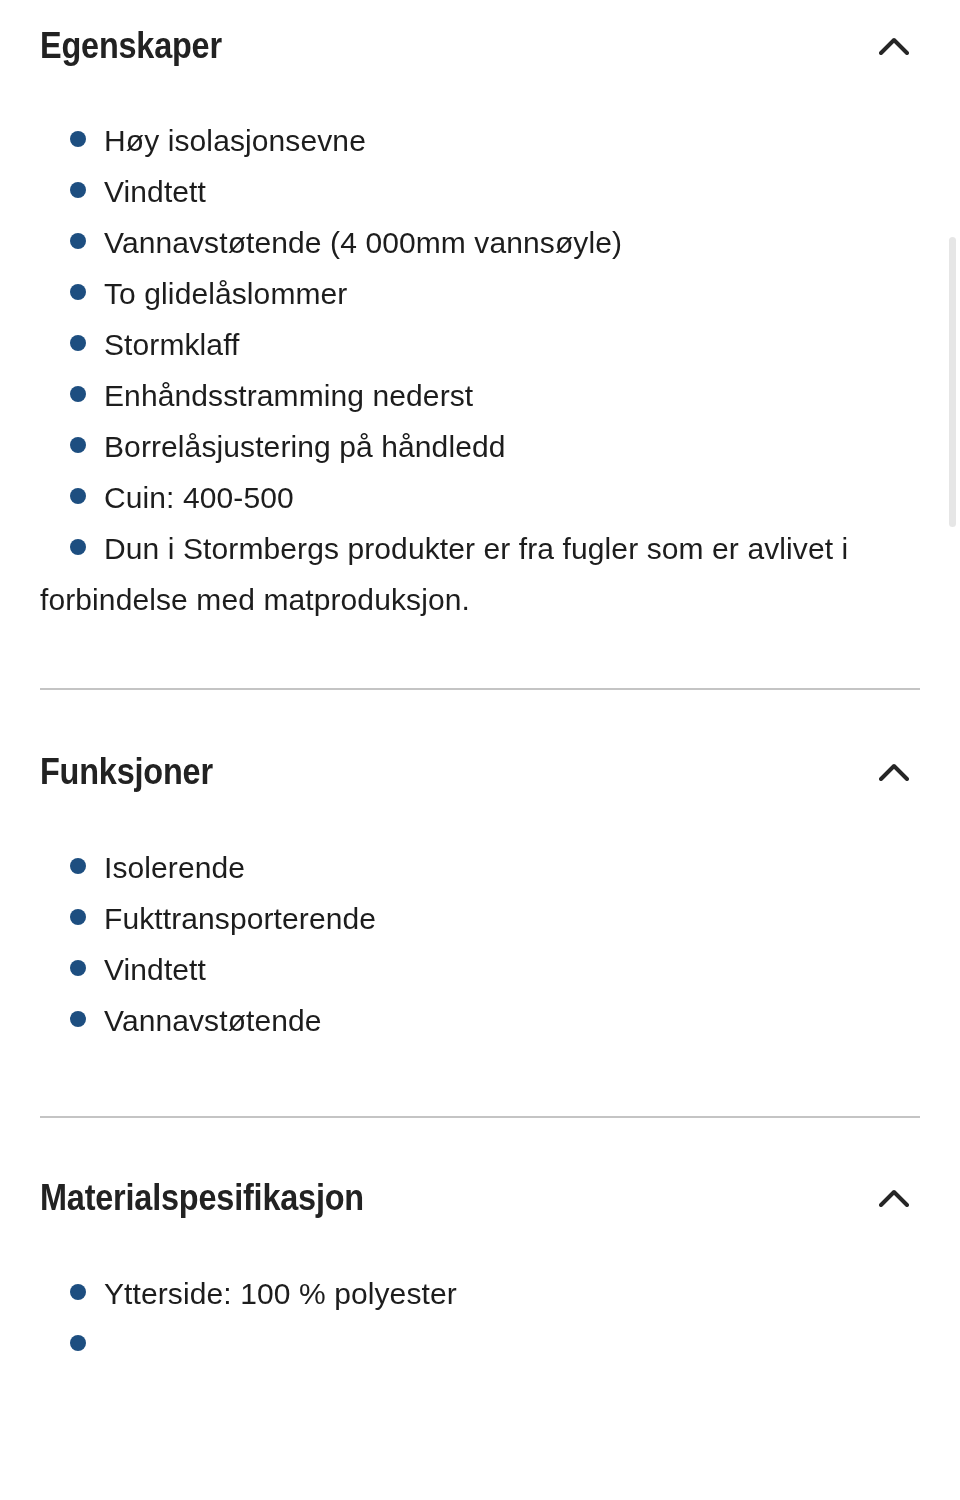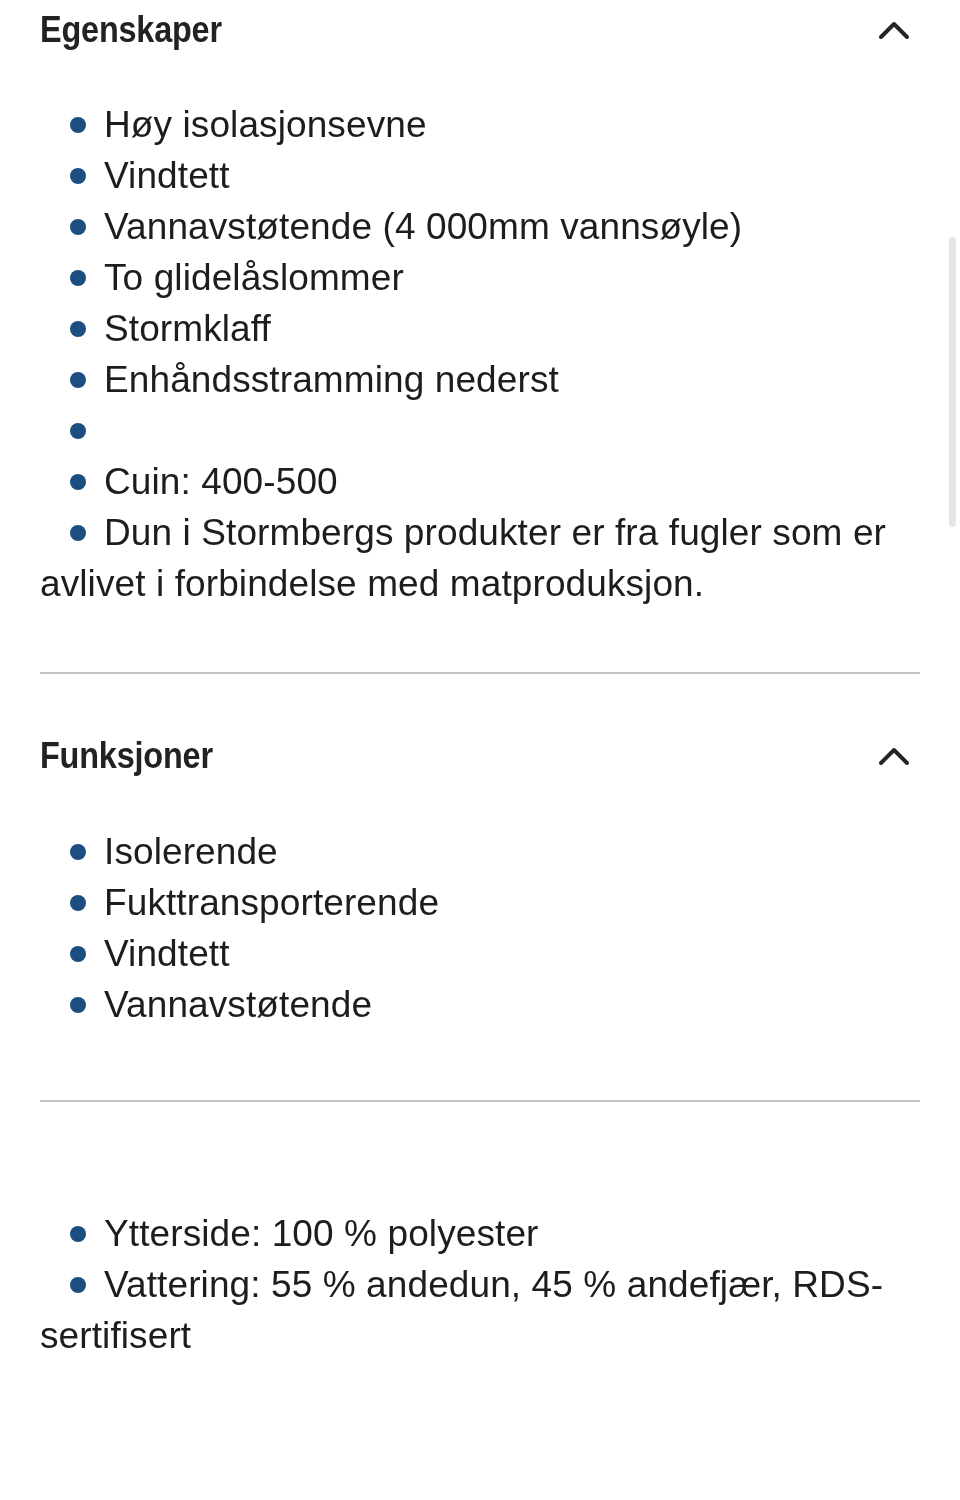--- a/index.html
+++ b/index.html
@@ -16,21 +16,21 @@
     font-family: "Liberation Sans", "DejaVu Sans", sans-serif;
     color: #1a1a1a;
     -webkit-font-smoothing: antialiased;
   }
 
   .page {
     position: relative;
     width: 960px;
     height: 1500px;
     box-sizing: border-box;
-    padding: 0 40px 0 40px;
+    padding: 16px 40px 0 40px;
   }
 
   
   .section {
     position: relative;
   }
 
   .section-header {
     display: flex;
     align-items: center;
@@ -65,21 +65,21 @@
     flex: 0 0 44px;
     margin-right: 4px;
   }
   .chevron svg { display: block; }
 
   
   .feature-list {
     list-style: none;
     margin: 0;
     padding: 0;
-    font-size: 37px;
+    font-size: 30px;
     line-height: 51px;
     color: #1d1d1d;
     font-weight: 400;
     letter-spacing: 0.1px;
   }
 
   .feature-list li {
     text-indent: 0;
     margin: 0;
     padding: 0;
@@ -168,21 +168,21 @@
       <li>
         <span class="bullet"></span><span class="li-text">To glidelåslommer</span>
       </li>
       <li>
         <span class="bullet"></span><span class="li-text">Stormklaff</span>
       </li>
       <li>
         <span class="bullet"></span><span class="li-text">Enhåndsstramming nederst</span>
       </li>
       <li>
-        <span class="bullet"></span>
+        <span class="bullet"></span><span class="li-text">Borrelåsjustering på håndledd</span>
       </li>
       <li>
         <span class="bullet"></span><span class="li-text">Cuin: 400-500</span>
       </li>
       <li>
         <span class="bullet"></span><span class="li-text">Dun i Stormbergs produkter er fra fugler som er avlivet i forbindelse med matproduksjon.</span>
       </li>
     </ul>
   </section>
 
@@ -210,27 +210,35 @@
       </li>
       <li>
         <span class="bullet"></span><span class="li-text">Vannavstøtende</span>
       </li>
     </ul>
   </section>
 
   <hr class="divider divider-2">
 
   <section class="section sec-material">
+    <button class="section-header">
+      <span class="section-title">Materialspesifikasjon</span>
+      <span class="chevron">
+        <svg width="30" height="18" viewBox="0 0 30 18" fill="none" aria-hidden="true">
+          <path d="M2 16 L15 3 L28 16" stroke="#262626" stroke-width="4" stroke-linecap="round" stroke-linejoin="round"></path>
+        </svg>
+      </span>
+    </button>
 
     <ul class="feature-list">
       <li>
         <span class="bullet"></span><span class="li-text">Ytterside: 100 % polyester</span>
       </li>
       <li>
-        <span class="bullet"></span><span class="li-text">Vattering: 55 % andedun, 45 % andefjær, RDS-sertifisert</span>
+        <span class="bullet"></span>
       </li>
     </ul>
   </section>
 
   <div class="scrollbar-track">
     <div class="scrollbar-thumb"></div>
   </div>
 
 </div>
 

